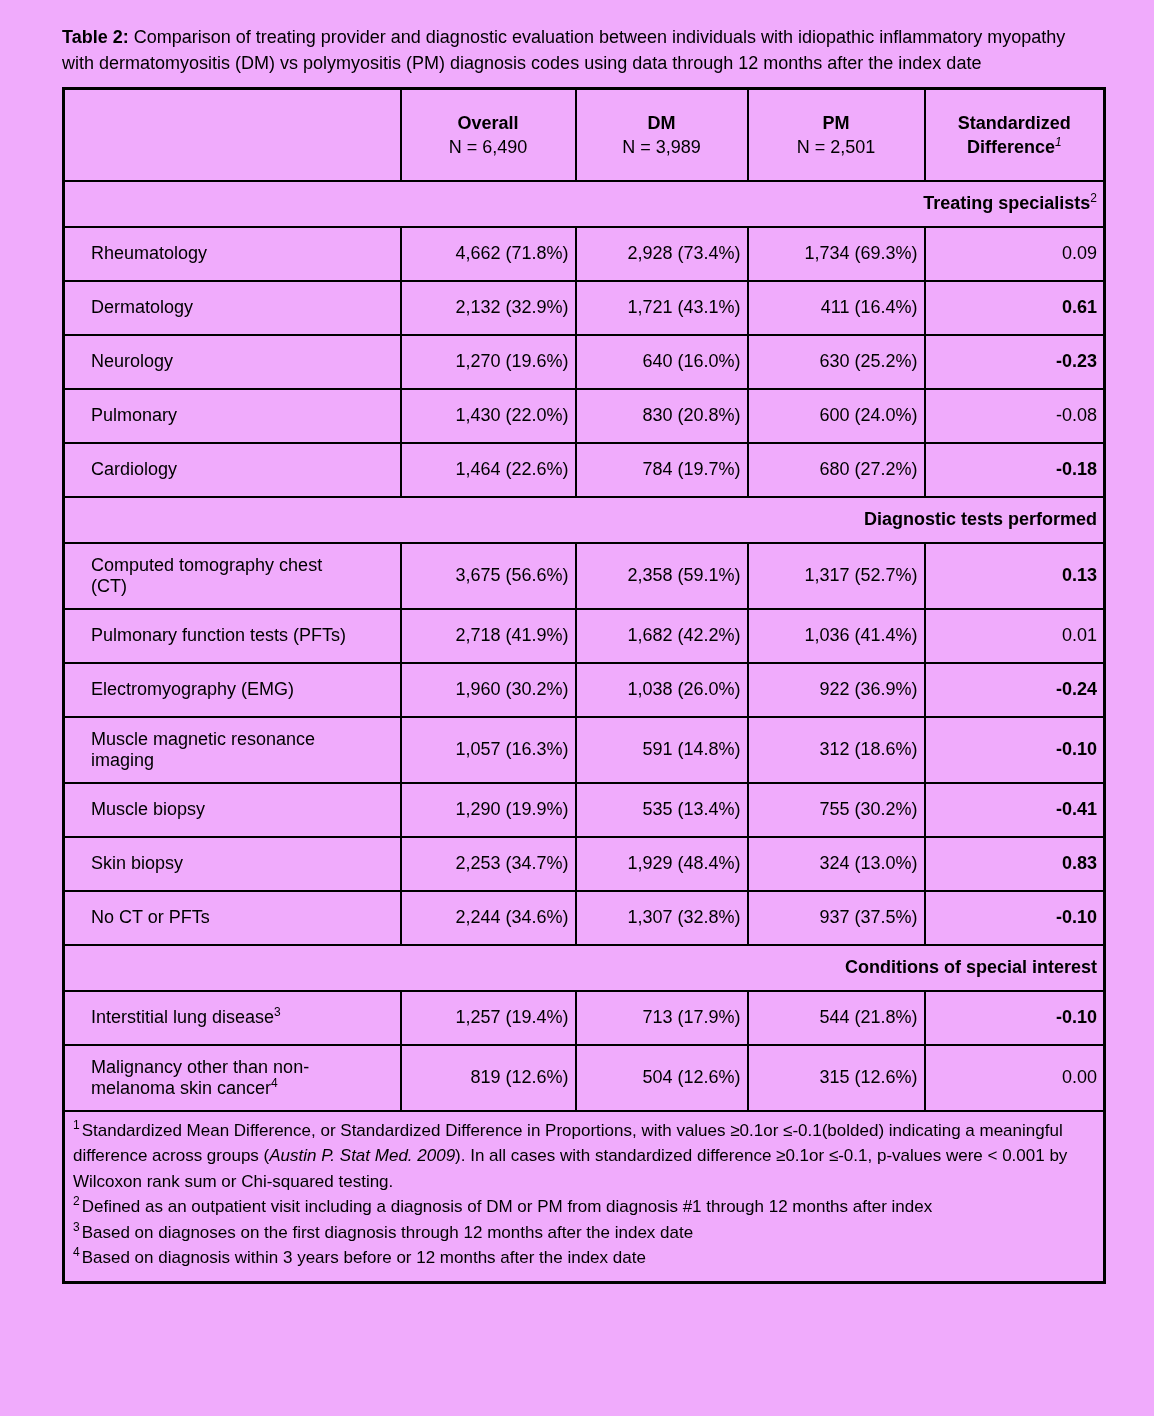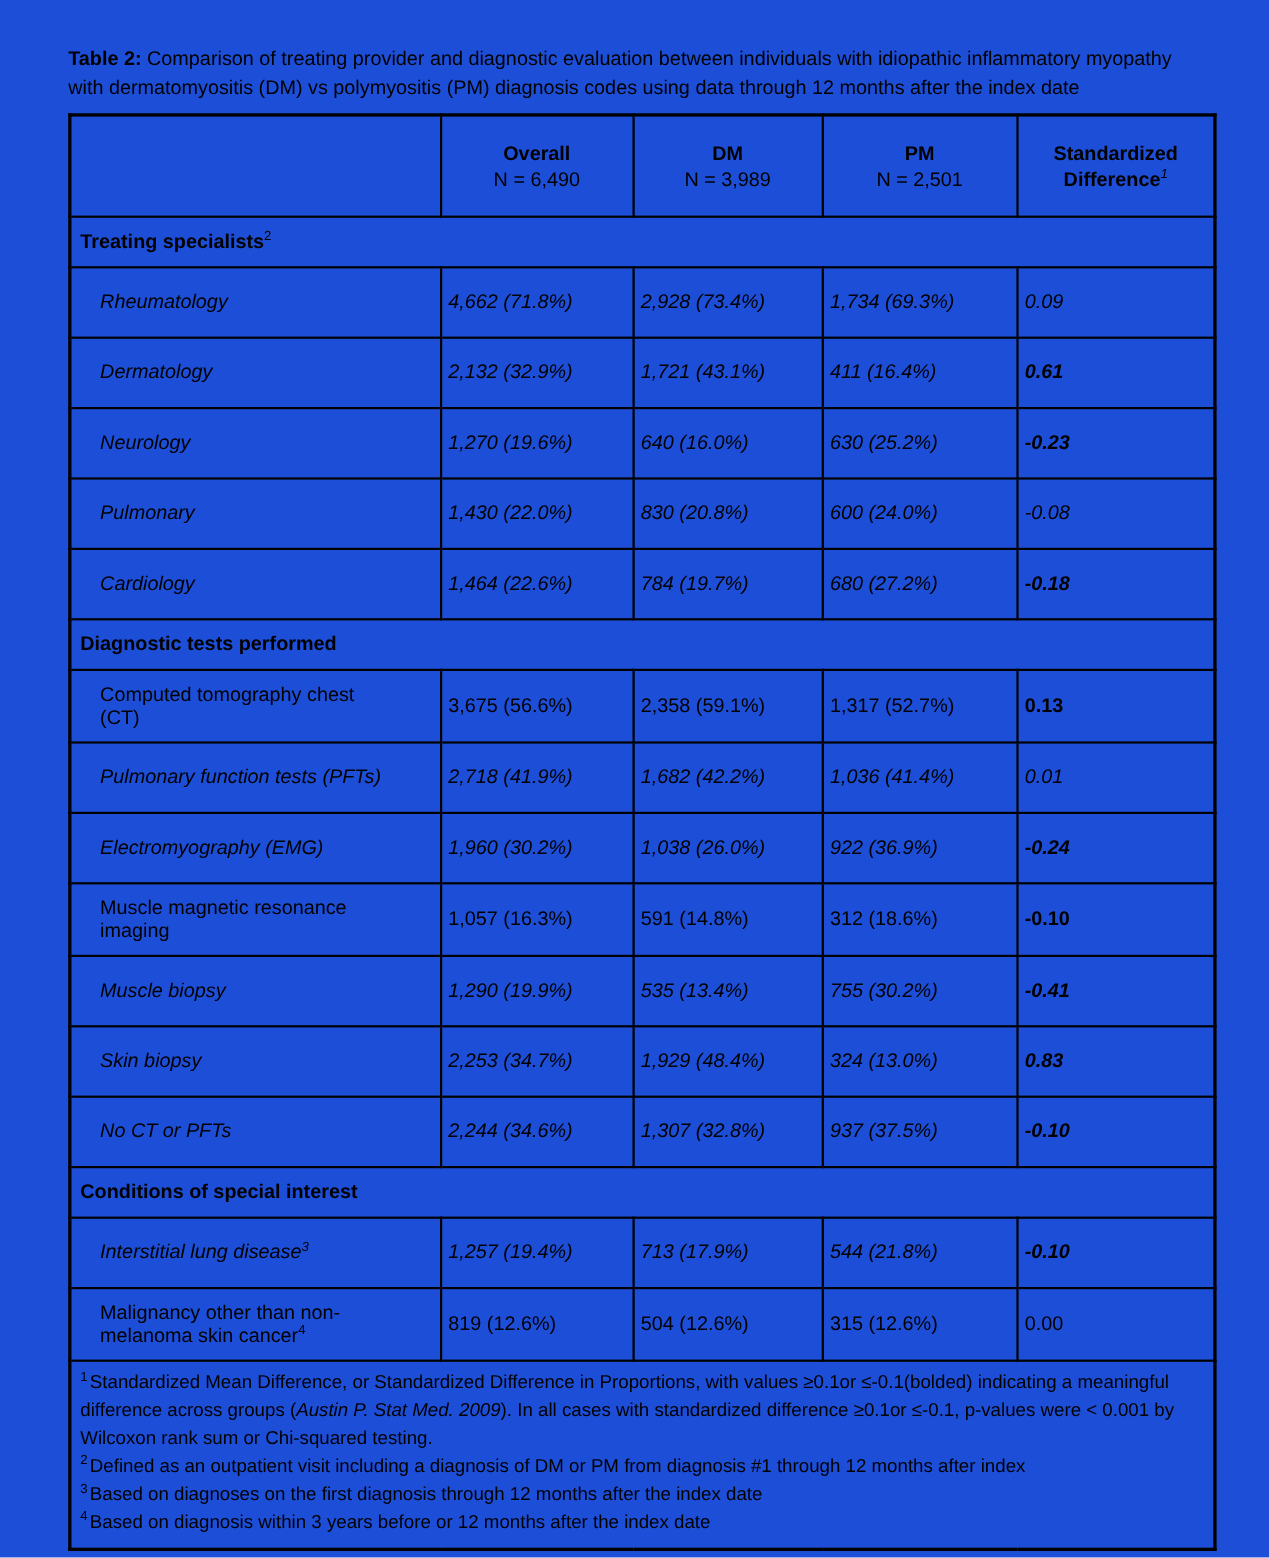--- a/index.html
+++ b/index.html
@@ -6,22 +6,22 @@
     margin: 0;
     padding: 0;
     background: #ffffff;
     color: #000000;
     font-family: "Liberation Sans", sans-serif;
   }
   .page {
     width: 1154px;
     height: 1416px;
     box-sizing: border-box;
-    padding: 40px 51px 0 62px;
-    background: #1d4ed8;
+    padding: 24px 51px 0 62px;
+    background: #f0abfc;
     overflow: hidden;
   }
   .title {
     font-size: 18px;
     line-height: 26px;
     max-width: 1008px;
     margin: 0 0 11px 0;
   }
   .title .b { font-weight: 700; }
 
@@ -34,48 +34,48 @@
   .t2 th, .t2 td {
     border: 2px solid #000;
     padding: 2px 6px;
     font-size: 18px;
     font-weight: 400;
     vertical-align: middle;
     overflow: hidden;
   }
   tr.h-header  { height: 92px; }
   tr.h-section { height: 46px; }
-  tr.h-row     { height: 64px; font-style: italic; }
+  tr.h-row     { height: 54px; }
   tr.h-tall    { height: 66px; }
 
   .t2 th.colhead { text-align: center; }
   .colhead .h1 { font-weight: 700; line-height: 24px; }
   .colhead .h2 { font-weight: 400; line-height: 24px; }
   .colhead.stdcol .h2 { font-weight: 700; }
   .colhead sup.i {
     font-style: italic;
     font-weight: 400;
     font-size: 12px;
   }
 
   td.sectionhead {
     font-weight: 700;
-    text-align: left;
+    text-align: right;
     padding-left: 8px;
   }
   td.sectionhead sup { font-weight: 400; }
 
   td.rowlabel {
     text-align: left;
     padding-left: 26px;
     padding-right: 10px;
   }
   td.rowlabel .l2 { display: block; }
   td.rowlabel .l2:empty { display: none; }
-  td.num { text-align: left; }
+  td.num { text-align: right; }
   td.num.bold { font-weight: 700; }
 
   sup {
     font-size: 12px;
     line-height: 0;
   }
 
   td.fnotes {
     text-align: left;
     padding: 6px 10px 10px 8px;

